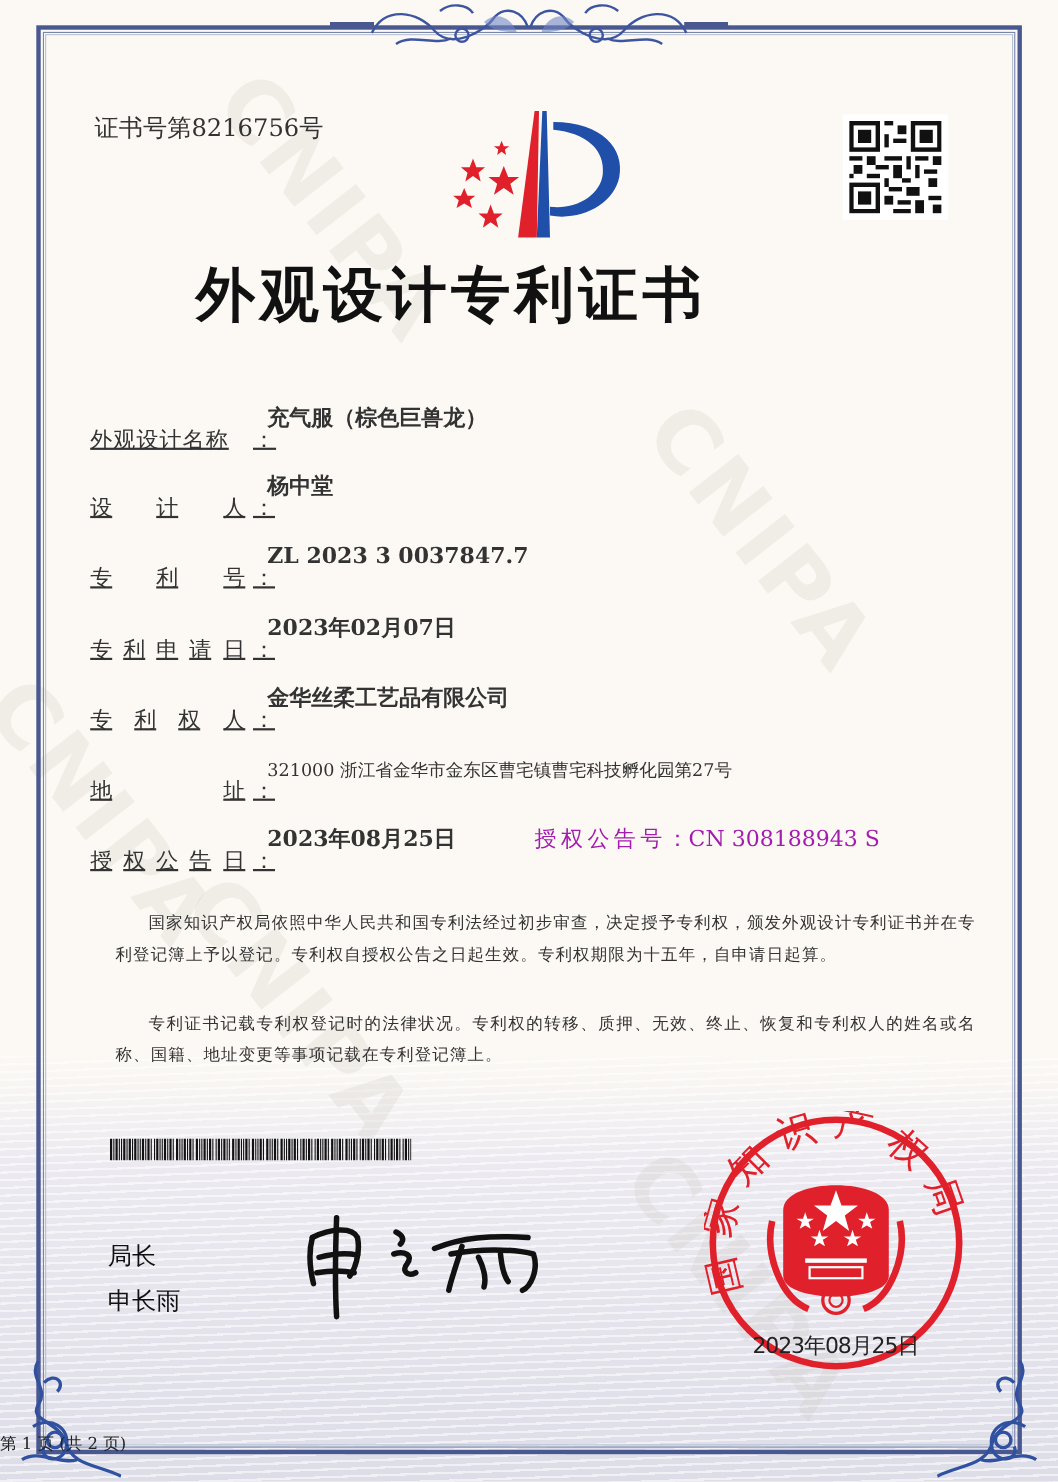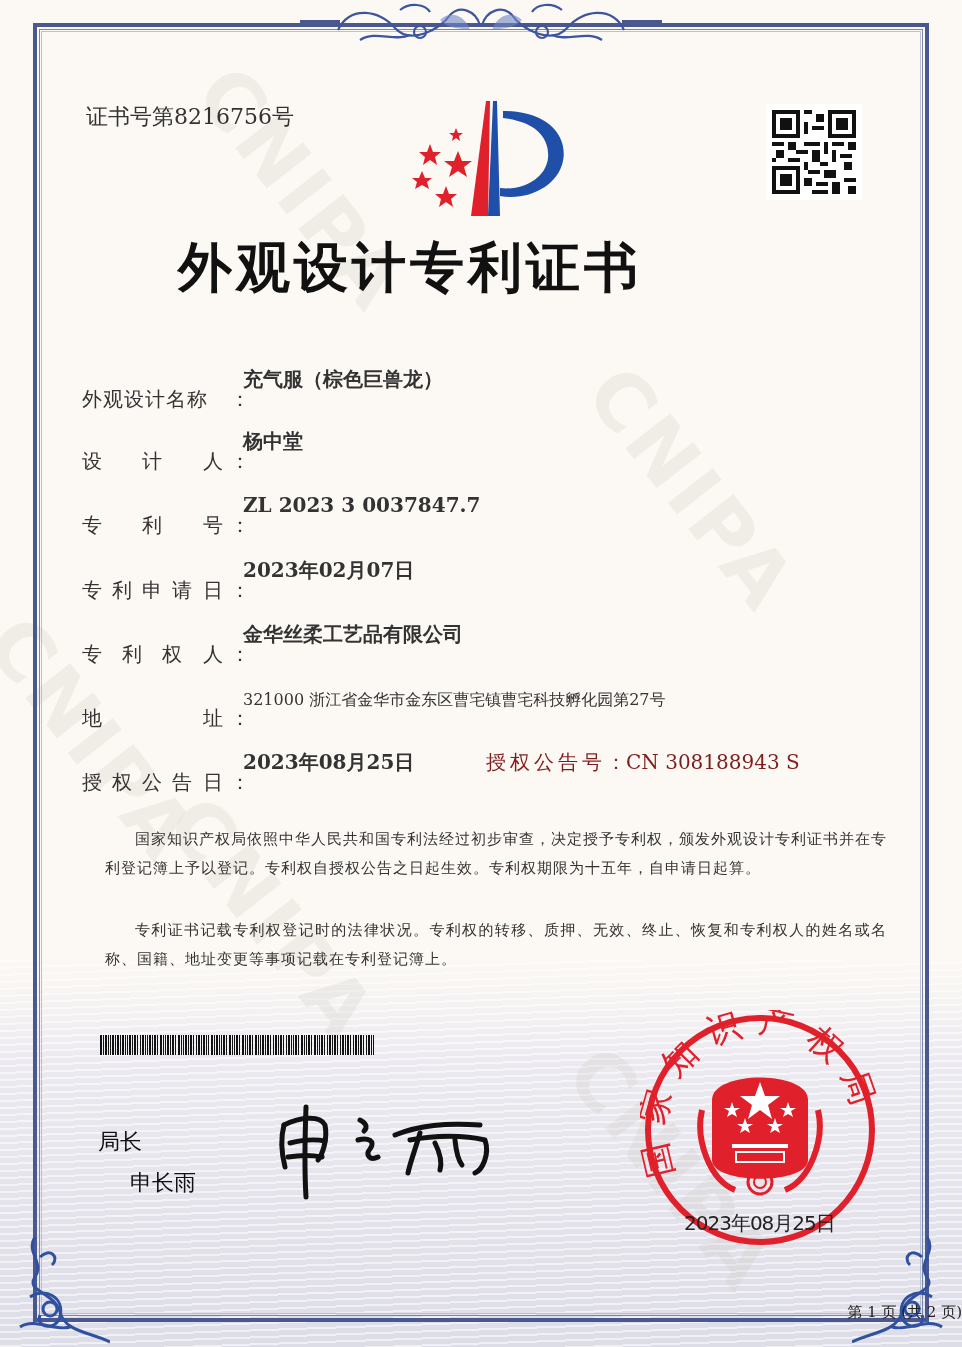--- a/index.html
+++ b/index.html
@@ -39,32 +39,32 @@
   .cert-no { position:absolute; left:86px; top:102px; font-size:22px; color:#333; }
   .logo { position:absolute; left:408px; top:96px; width:165px; height:125px; }
   .qr { position:absolute; left:766px; top:104px; width:96px; height:96px; background:#fff; padding:6px; box-sizing:border-box; }
   .title {
     position:absolute; left:0; width:820px; top:232px; text-align:center;
     font-size:54px; letter-spacing:4px; color:#111; font-weight:bold;
     font-family:"DejaVu Serif", serif;
   }
   .field { position:absolute; left:82px; font-size:20px; color:#333; white-space:nowrap; }
   .field .lbl { display:inline-block; width:161px; position:relative; }
-  .field .lbl span { position:absolute; top:0; }
+  .field .lbl span { position:absolute; top:0;text-decoration:underline; }
   .field .val { display:inline-block;font-weight:bold; }
   .addr-val { position:absolute; left:243px; top:686px; width:530px; font-size:16px; line-height:28px; color:#333; word-break:break-all; }
-  .pub-no { position:absolute; left:486px; top:749px; font-size:20px; color:#7f1d1d; white-space:nowrap; }
+  .pub-no { position:absolute; left:486px; top:749px; font-size:20px; color:#a21caf; white-space:nowrap; }
   .para { position:absolute; left:105px; width:782px; font-size:15px; line-height:29px; color:#333; text-indent:2em; font-family:"DejaVu Sans", sans-serif; letter-spacing:1px; text-align:justify; }
   .barcode { position:absolute; left:100px; top:1035px; width:274px; height:20px; }
   .director-title { position:absolute; left:98px; top:1127px; font-size:22px; font-family:Liberation Mono, monospace; color:#111; }
-  .director-name { position:absolute; left:98px; top:1168px; font-size:22px; font-family:Liberation Serif, serif; color:#111;margin-left:32px; }
+  .director-name { position:absolute; left:98px; top:1168px; font-size:22px; font-family:Liberation Serif, serif; color:#111; }
   .signature { position:absolute; left:270px; top:1095px; width:230px; height:110px; }
   .seal { position:absolute; left:640px; top:1010px; width:240px; height:240px; }
   .seal-date { position:absolute; left:684px; top:1210px; font-size:20px; font-family:"DejaVu Sans", sans-serif; color:#222; letter-spacing:-1px; }
-  .page-no { position:absolute; left:0; width:962px; top:1303px; text-align:right; font-size:15px; color:#222; }
+  .page-no { position:absolute; left:0; width:962px; top:1303px; text-align:left; font-size:15px; color:#222; }
 </style>
 </head>
 <body>
 
 <div class="bg-bottom"></div>
 
 <div class="watermark" style="left:250px; top:50px;">CNIPA</div>
 <div class="watermark" style="left:640px; top:350px;">CNIPA</div>
 <div class="watermark" style="left:40px; top:600px;">CNIPA</div>
 <div class="watermark" style="left:220px; top:780px;">CNIPA</div>

